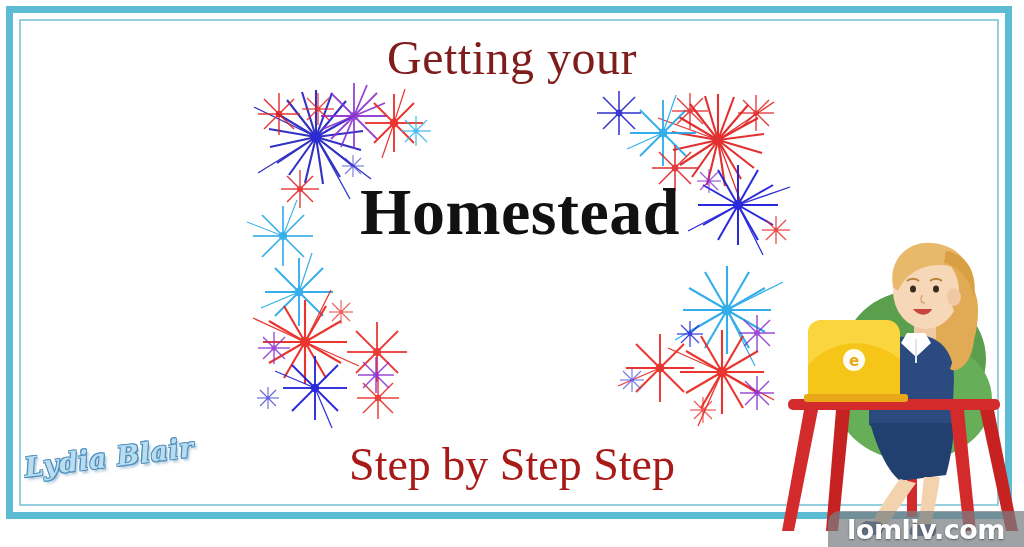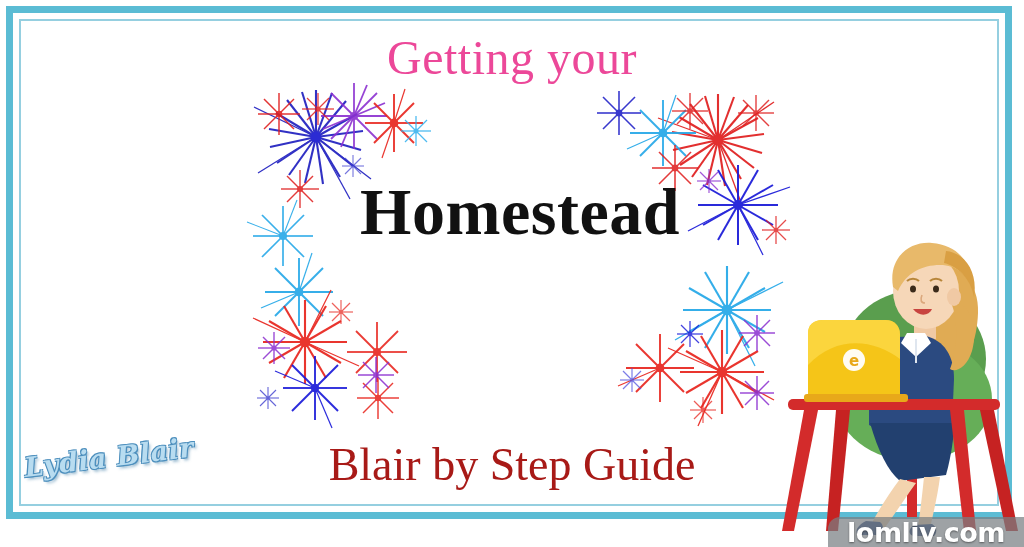--- a/index.html
+++ b/index.html
@@ -46,21 +46,21 @@
   
   .kicker {
     position: absolute;
     left: 0;
     top: 34px;
     width: 1024px;
     text-align: center;
     font-family: "Liberation Serif", serif;
     font-size: 48px;
     font-weight: 400;
-    color: #ec4899;
+    color: #7f1d1d;
     letter-spacing: 0.5px;
     line-height: 1;
   }
   .title-wrap {
     position: absolute;
     left: 8px;
     top: 168px;
     width: 1024px;
     text-align: center;
     z-index: 4;
@@ -112,21 +112,21 @@
     letter-spacing: 0.5px;
     white-space: nowrap;
   }
 
   
   .watermark {
     position: absolute;
     right: 0px;
     bottom: 0px;
     width: 196px;
-    height: 30px;
+    height: 36px;
     background: rgba(120,126,130,0.72);
     border-radius: 12px 0 0 0;
     display: flex;
     align-items: center;
     justify-content: center;
     z-index: 20;
   }
   .watermark span {
     font-family: "DejaVu Sans", sans-serif;
     font-weight: 700;
@@ -641,21 +641,21 @@
       </g>
     </g>
   </svg>
 
   <div class="kicker">Getting your</div>
 
   <div class="title-wrap">
     <div class="title-line">Homestead</div>
   </div>
 
-  <div class="subtitle">Blair by Step Guide</div>
+  <div class="subtitle">Step by Step Step</div>
 
   <div class="signature">
     <span>Lydia Blair</span>
   </div>
 
   <svg class="illus" viewBox="0 0 250 300" xmlns="http://www.w3.org/2000/svg">
 
     <ellipse cx="140" cy="120" rx="72" ry="68" fill="#5a9e4e"></ellipse>
     <ellipse cx="140" cy="160" rx="78" ry="62" fill="#66ae58"></ellipse>
 

